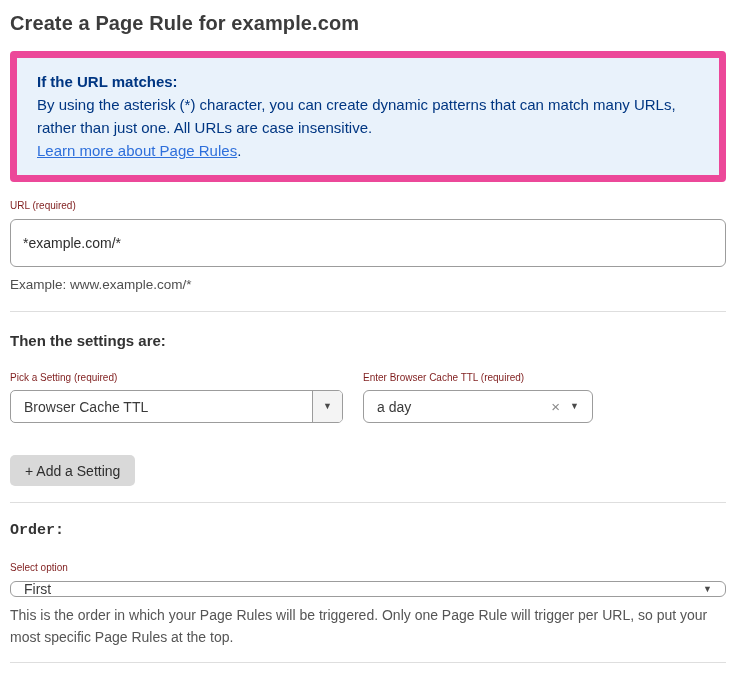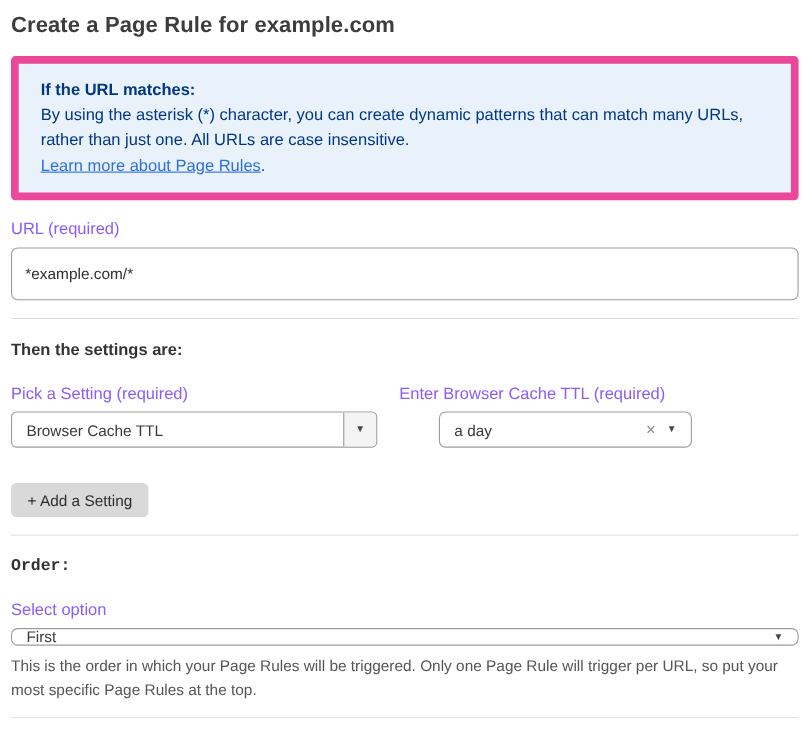--- a/index.html
+++ b/index.html
@@ -33,22 +33,22 @@
   .info-box .info-heading { font-weight: 700; }
   .info-box a.info-link {
     color: #2e6fdb;
     text-decoration: underline;
     cursor: pointer;
   }
   .info-box .info-link-suffix { color: #003682; }
 
   
   .field-label {
-    font-size: 15px;
-    color: #8b5cf6;
+    font-size: 10px;
+    color: #7f1d1d;
   }
   .helper-text {
     font-size: 13.5px;
     color: #4f4f4f;
     line-height: 21px;
   }
 
   
   .url-label { margin-top: 18px; }
   .text-input {
@@ -76,21 +76,21 @@
   .section-heading {
     margin-top: 20px;
     font-size: 15px;
     font-weight: 700;
     color: #333333;
   }
 
   
   .labels-row { display: flex; margin-top: 23px; }
   .labels-row .label-left { width: 353px; }
-  .controls-row { display: flex; margin-top: 7px; align-items: flex-start; gap: 36px; }
+  .controls-row { display: flex; margin-top: 7px; align-items: flex-start; }
 
   .select-box {
     display: flex;
     align-items: stretch;
     height: 33px;
     border: 1px solid #9c9c9c;
     border-radius: 5px;
     background: #ffffff;
     cursor: pointer;
     overflow: hidden;
@@ -185,20 +185,21 @@
   <div class="info-box">
     <div class="info-heading">If the URL matches:</div>
     <div class="info-body">By using the asterisk (*) character, you can create dynamic patterns that can match many URLs, rather than just one. All URLs are case insensitive.</div>
     <div>
       <a class="info-link">Learn more about Page Rules</a><span class="info-link-suffix">.</span>
     </div>
   </div>
 
   <div class="field-label url-label">URL (required)</div>
   <input class="text-input" type="text" value="*example.com/*" style="">
+  <div class="helper-text url-helper">Example: www.example.com/*</div>
 
   <hr class="divider">
 
   <div class="section-heading">Then the settings are:</div>
 
   <div class="labels-row">
     <div class="field-label label-left">Pick a Setting (required)</div>
     <div class="field-label">Enter Browser Cache TTL (required)</div>
   </div>
 

